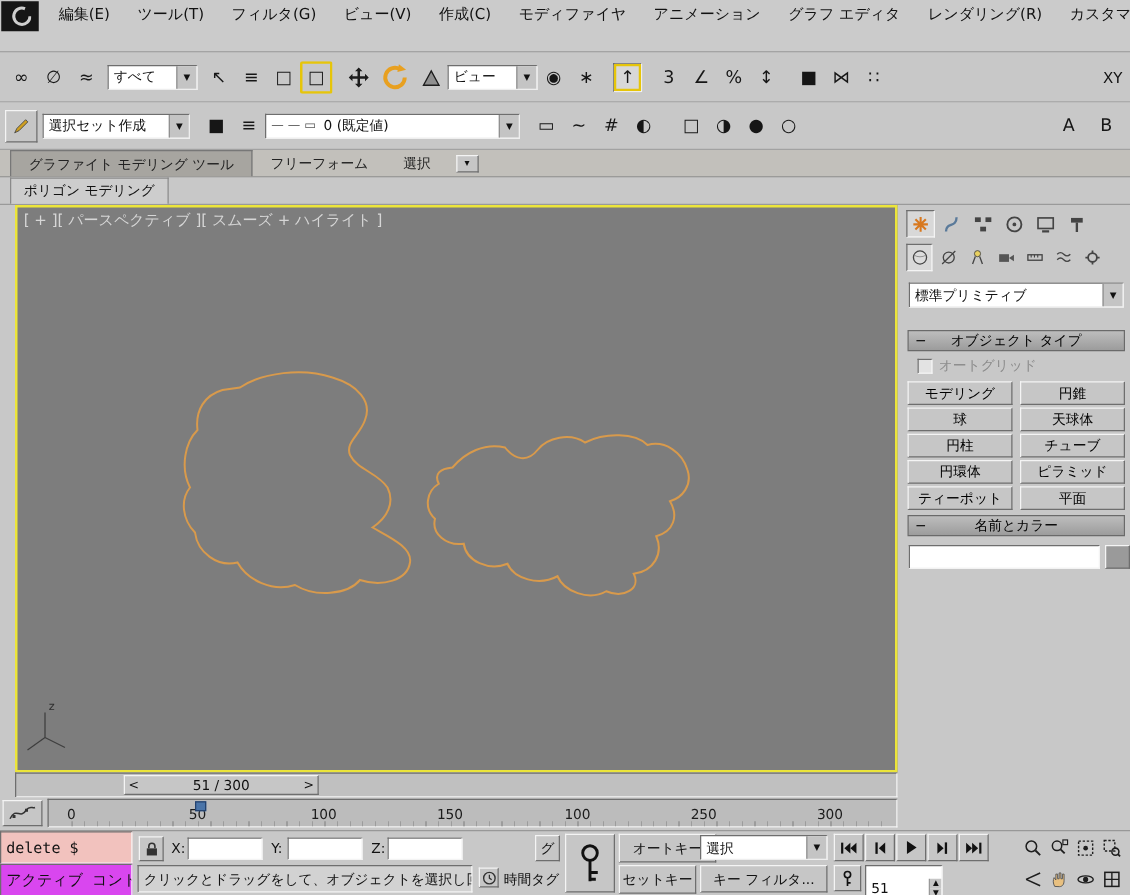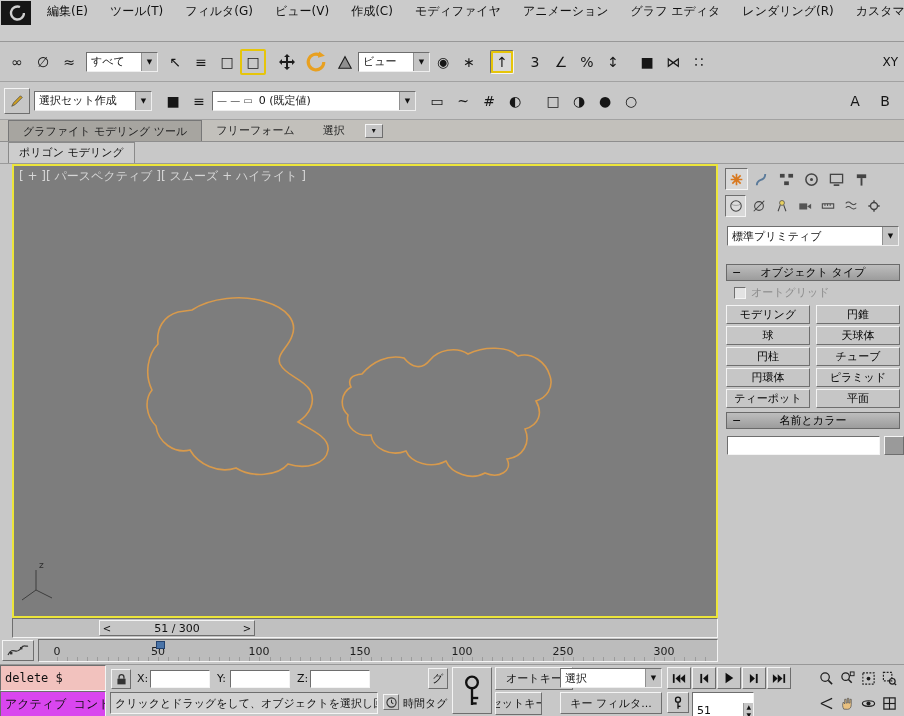--- a/index.html
+++ b/index.html
@@ -424,21 +424,21 @@
   <span class="sb-btn" style="left:452px;top:2px;width:40px;height:47px;">
     <svg width="28" height="40" viewBox="0 0 36 44">
         <circle cx="18" cy="11" r="7.5" fill="none" stroke="#111" stroke-width="3"></circle>
         <line x1="18" y1="18.5" x2="18" y2="40" stroke="#111" stroke-width="3"></line>
         <line x1="18" y1="31" x2="26" y2="31" stroke="#111" stroke-width="3"></line>
         <line x1="18" y1="38" x2="24" y2="38" stroke="#111" stroke-width="3"></line>
       </svg>
   </span>
 
   <span class="sb-btn" style="left:495px;top:2px;width:78px;height:23px;">オートキー</span>
-  <span class="sb-btn" style="left:495px;top:27px;width:47px;height:23px;">セットキー</span>
+  <span class="sb-btn" style="left:495px;top:27px;width:62px;height:23px;">セットキー</span>
 
   <div class="dd" style="position:absolute;left:560px;top:3px;width:102px;">
     <span class="dd-value">選択</span>
     <span class="dd-arrow">▼</span>
   </div>
   <span class="sb-btn" style="left:560px;top:27px;width:102px;height:22px;">キー フィルタ...</span>
 
   <div class="pb-row">
     <span class="pbtn">
         <svg width="14" height="11" viewBox="0 0 16 12">

